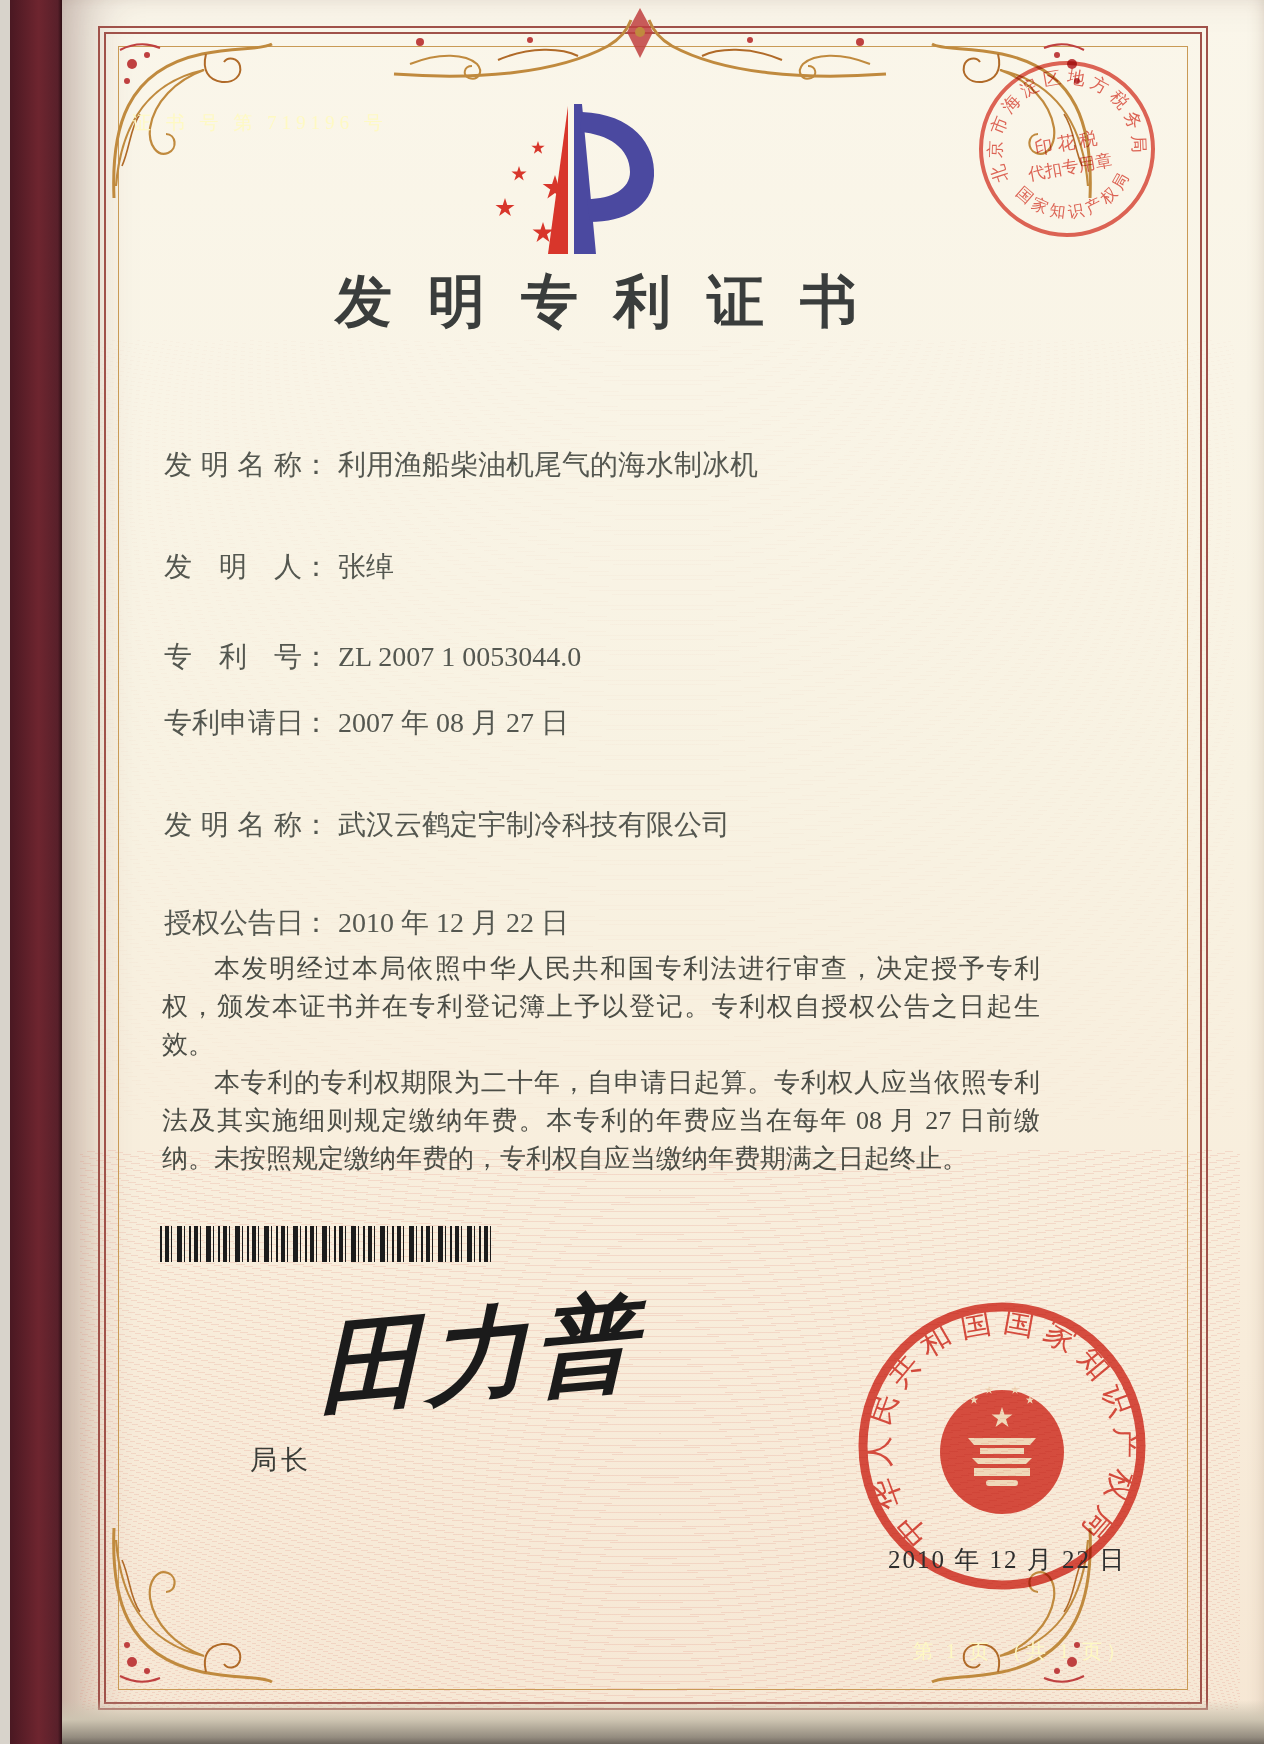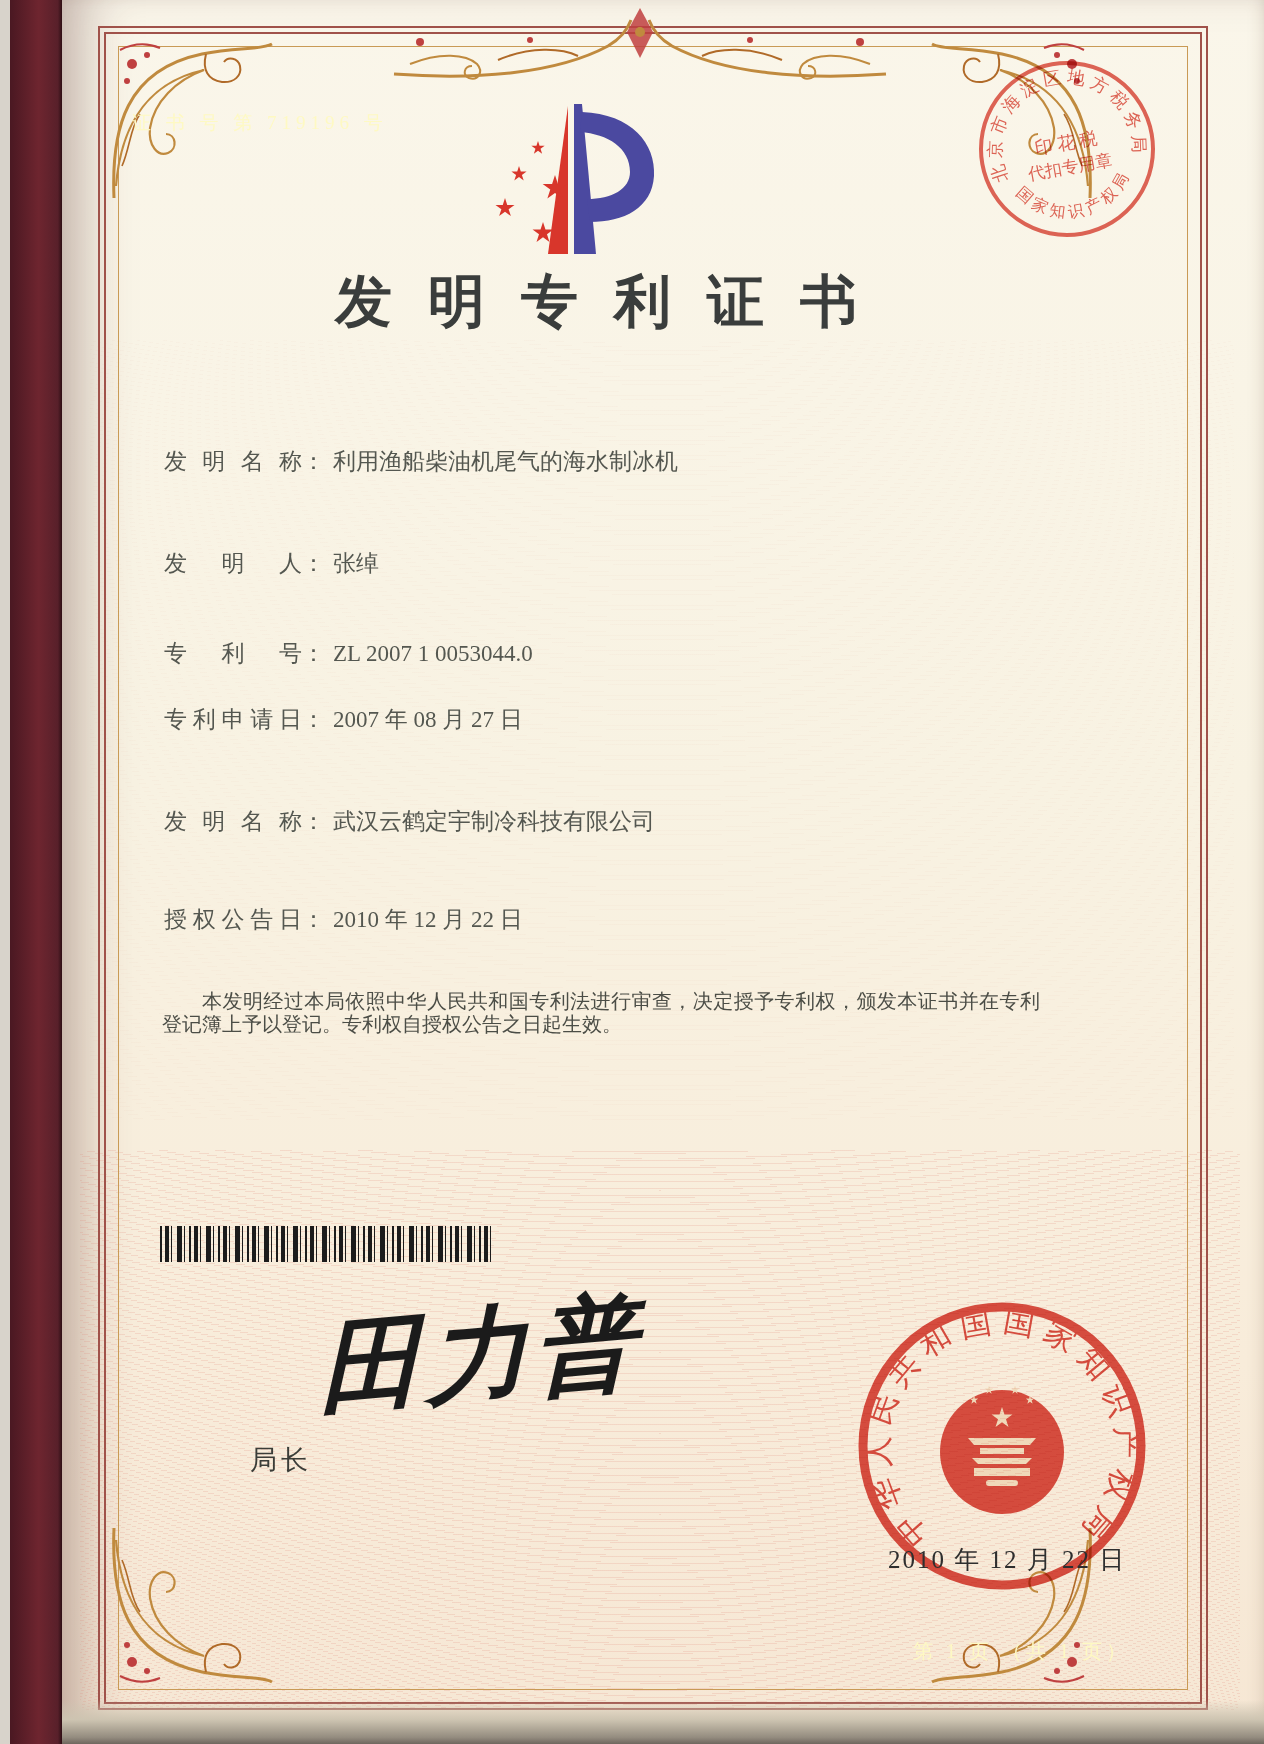--- a/index.html
+++ b/index.html
@@ -33,26 +33,26 @@
   .orn.tl{left:106px;top:36px;}
   .orn.tr{left:928px;top:36px;transform:scaleX(-1);}
   .orn.bl{left:106px;top:1520px;transform:scaleY(-1);}
   .orn.br{left:928px;top:1520px;transform:scale(-1,-1);}
   .orn.tc{left:380px;top:2px;}
   
   .cert-no{position:absolute;left:132px;top:110px;font-size:19px;letter-spacing:5px;color:#fef9c3;}
   .logo{position:absolute;left:482px;top:102px;}
   .title{position:absolute;left:96px;top:264px;width:1000px;text-align:center;
     font-size:57px;font-weight:600;color:#3a3d3c;letter-spacing:36px;text-indent:36px;}
-  .field-row{position:absolute;left:164px;font-size:23px;color:#545750;white-space:nowrap;}
+  .field-row{position:absolute;left:164px;font-size:28px;color:#545750;white-space:nowrap;}
   .f-label{display:inline-block;width:138px;text-align:justify;text-align-last:justify;}
   .f-colon{display:inline-block;margin-right:8px;}
   .r1{top:446px}.r2{top:548px}.r3{top:638px}.r4{top:704px}.r5{top:806px}.r6{top:904px}
-  .body-text{position:absolute;left:162px;top:990px;width:878px;
-    font-size:20px;line-height:23px;color:#4b4d46;text-align:justify;}
+  .body-text{position:absolute;left:162px;top:950px;width:878px;
+    font-size:26px;line-height:38px;color:#4b4d46;text-align:justify;}
   .body-text p{margin:0;text-indent:2em;}
   .barcode{position:absolute;left:160px;top:1226px;width:332px;height:36px;
     background:repeating-linear-gradient(90deg,
       #1c1c1c 0 2px, transparent 2px 5px,
       #1c1c1c 5px 9px, transparent 9px 11px,
       #1c1c1c 11px 12px, transparent 12px 17px,
       #1c1c1c 17px 22px, transparent 22px 24px,
       #1c1c1c 24px 25px, transparent 25px 29px);}
   .signer-title{position:absolute;left:250px;top:1418px;font-size:27px;color:#3b3d38;letter-spacing:4px;margin-top:24px;}
   .signature{position:absolute;left:318px;top:1288px;font-size:102px;font-style:italic;font-weight:600;
@@ -170,20 +170,21 @@
 </div>
 <div class="field-row r5">
   <span class="f-label">发明名称</span><span class="f-colon">：</span><span class="f-value">武汉云鹤定宇制冷科技有限公司</span>
 </div>
 <div class="field-row r6">
   <span class="f-label">授权公告日</span><span class="f-colon">：</span><span class="f-value">2010 年 12 月 22 日</span>
 </div>
 
 <div class="body-text">
   <p>本发明经过本局依照中华人民共和国专利法进行审查，决定授予专利权，颁发本证书并在专利登记簿上予以登记。专利权自授权公告之日起生效。</p>
+  <p>本专利的专利权期限为二十年，自申请日起算。专利权人应当依照专利法及其实施细则规定缴纳年费。本专利的年费应当在每年 08 月 27 日前缴纳。未按照规定缴纳年费的，专利权自应当缴纳年费期满之日起终止。</p>
 </div>
 
 <div class="barcode"></div>
 
 <div class="signer-title">局长</div>
 <div class="signature">田力普</div>
 
 <svg class="seal" width="300" height="300" viewBox="0 0 300 300">
   <g fill="#d84338">
     <circle cx="150" cy="150" r="139" fill="none" stroke="#d84338" stroke-width="9"></circle>

